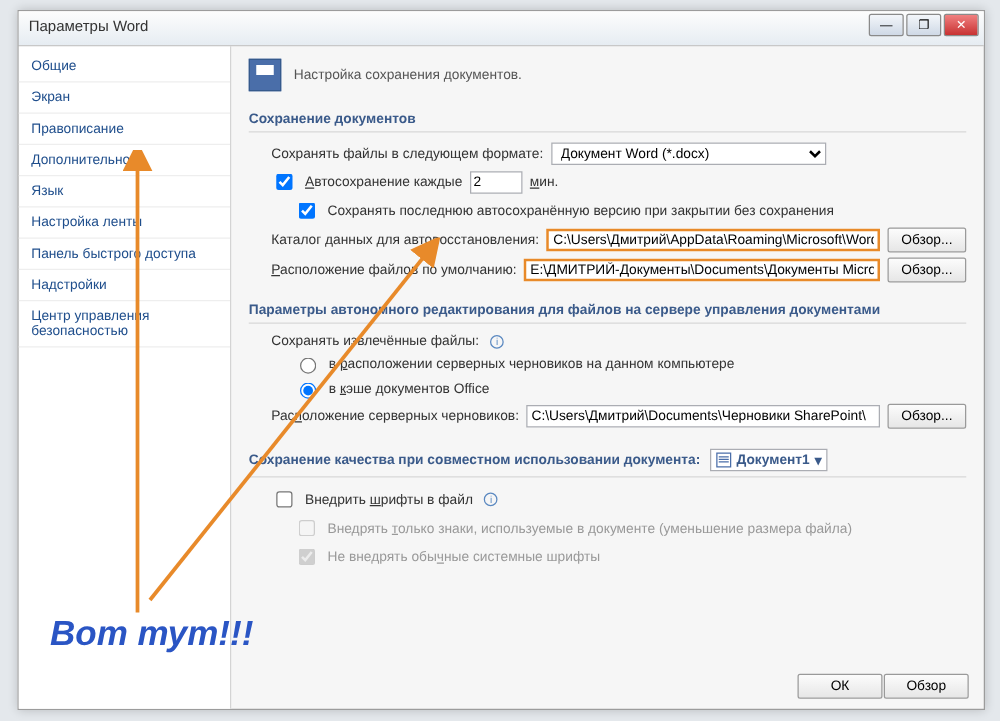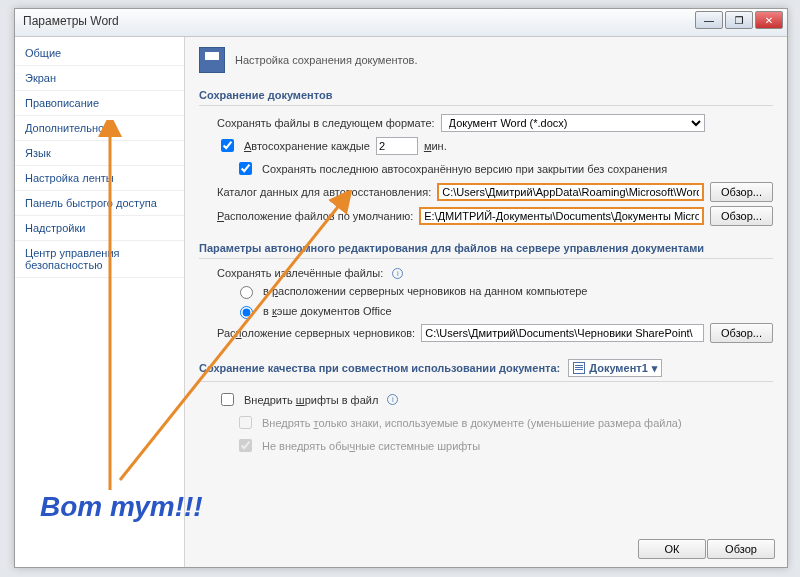--- a/index.html
+++ b/index.html
@@ -18,21 +18,21 @@
   .side-item.selected { background: linear-gradient(#ffe9a8,#ffd66b); border:1px solid #e0b23e; color:#5a3b00; }
   .content { flex:1; padding:10px 14px; font-size:11px; color:#333; overflow:hidden; position:relative; }
   .hdr { display:flex; align-items:center; margin-bottom:10px; color:#555; }
   .save-ico { width:26px; height:26px; background:#4a6ea9; border:1px solid #365a8c; margin-right:10px; position:relative; }
   .save-ico:after { content:""; position:absolute; left:5px; top:4px; width:14px; height:8px; background:#fff; }
   .section-title { font-weight:bold; color:#3a5a8a; padding:6px 0 4px 0; border-bottom:1px solid #d8d8d8; margin-bottom:8px; margin-top:10px; }
   .row { display:flex; align-items:center; margin:4px 0 4px 18px; gap:6px; }
   .row label { white-space:nowrap; }
   select, input[type=text] { font-size:11px; border:1px solid #abadb3; background:#fff; height:18px; padding:0 3px; }
   input[type=number] { width:42px; font-size:11px; border:1px solid #abadb3; height:18px; }
-  .wide-select { width:264px; }
+  .wide-select { width:220px; }
   .path-input { flex:1; min-width:260px; }
   .btn { font-size:11px; border:1px solid #9a9a9a; background:linear-gradient(#fcfcfc,#e6e6e6); height:20px; padding:0 10px; cursor:pointer; border-radius:2px; }
   .chk { margin-right:4px; }
   .radio { margin-right:4px; }
   .indent2 { margin-left:36px; }
   .info-ico { display:inline-block; width:11px; height:11px; border-radius:50%; border:1px solid #5a88c0; color:#5a88c0; font-size:8px; text-align:center; line-height:10px; margin-left:3px; }
   .disabled { color:#999; }
   .hl-border { border:2px solid #e88a2a !important; }
   .footer { position:absolute; right:12px; bottom:8px; display:flex; gap:1px; }
   .footer .btn { width:68px; }

